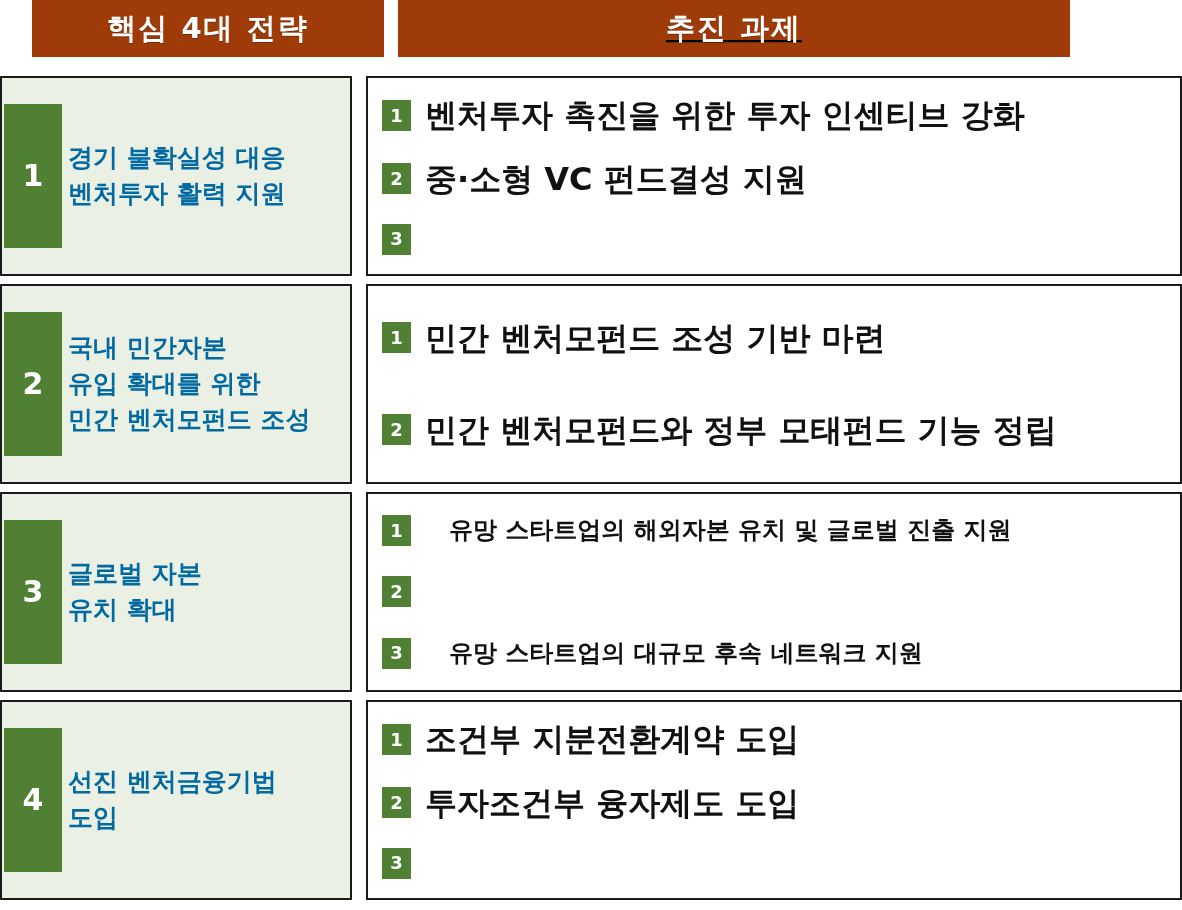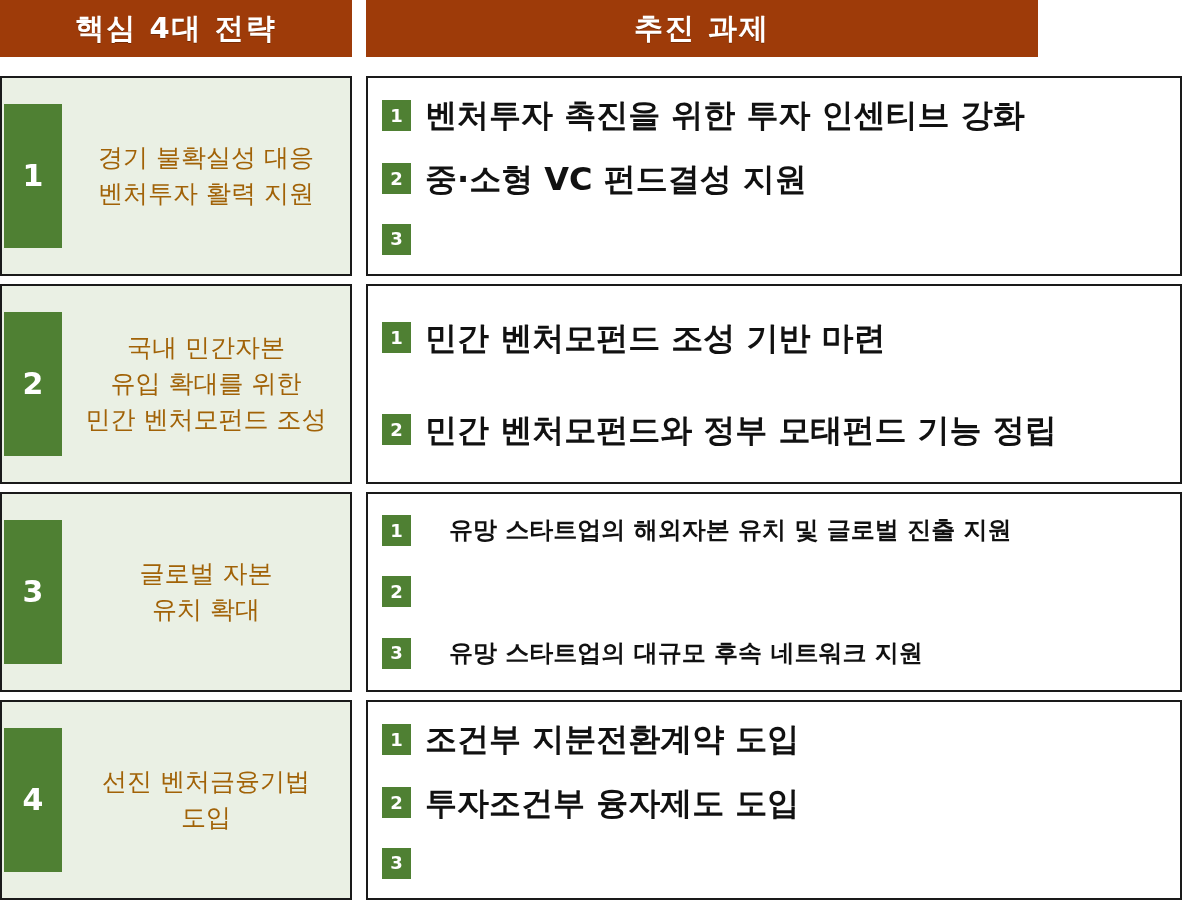--- a/index.html
+++ b/index.html
@@ -20,34 +20,36 @@
     width: 1182px;
     height: 910px;
     box-sizing: border-box;
   }
 
   
   .header-row {
     display: flex;
     height: 57px;
     margin-bottom: 19px;
+    padding-left: 32px;
   }
   .header-cell {
     background: #9E3B09;
     display: flex;
     align-items: center;
     justify-content: center;
     box-sizing: border-box;
   }
   .header-cell.left {
     width: 352px;
     margin-right: 14px;
   }
   .header-cell.right {
     width: 672px;
+    text-decoration: underline;
   }
   .header-title {
     color: #FFFFFF;
     font-size: 29px;
     font-weight: bold;
     letter-spacing: 2px;
     line-height: 1;
     text-shadow: 0 1px 0 rgba(0,0,0,0.25);
     white-space: nowrap;
   }
@@ -93,24 +95,23 @@
     color: #FFFFFF;
     font-size: 30px;
     font-weight: bold;
     line-height: 1;
   }
   .strategy-label {
     margin-left: 60px;
     width: 288px;
     padding: 0 6px;
     box-sizing: border-box;
-    text-align: center;
-    color: #a16207;
+    color: #0369a1;
     font-size: 25px;
-    font-weight: normal;
+    font-weight: bold;
     line-height: 1.45;
     letter-spacing: 0px;
     white-space: pre-line;
   }
 
   
   .task-card {
     width: 816px;
     background: #FFFFFF;
     border: 2px solid #1A1A1A;

